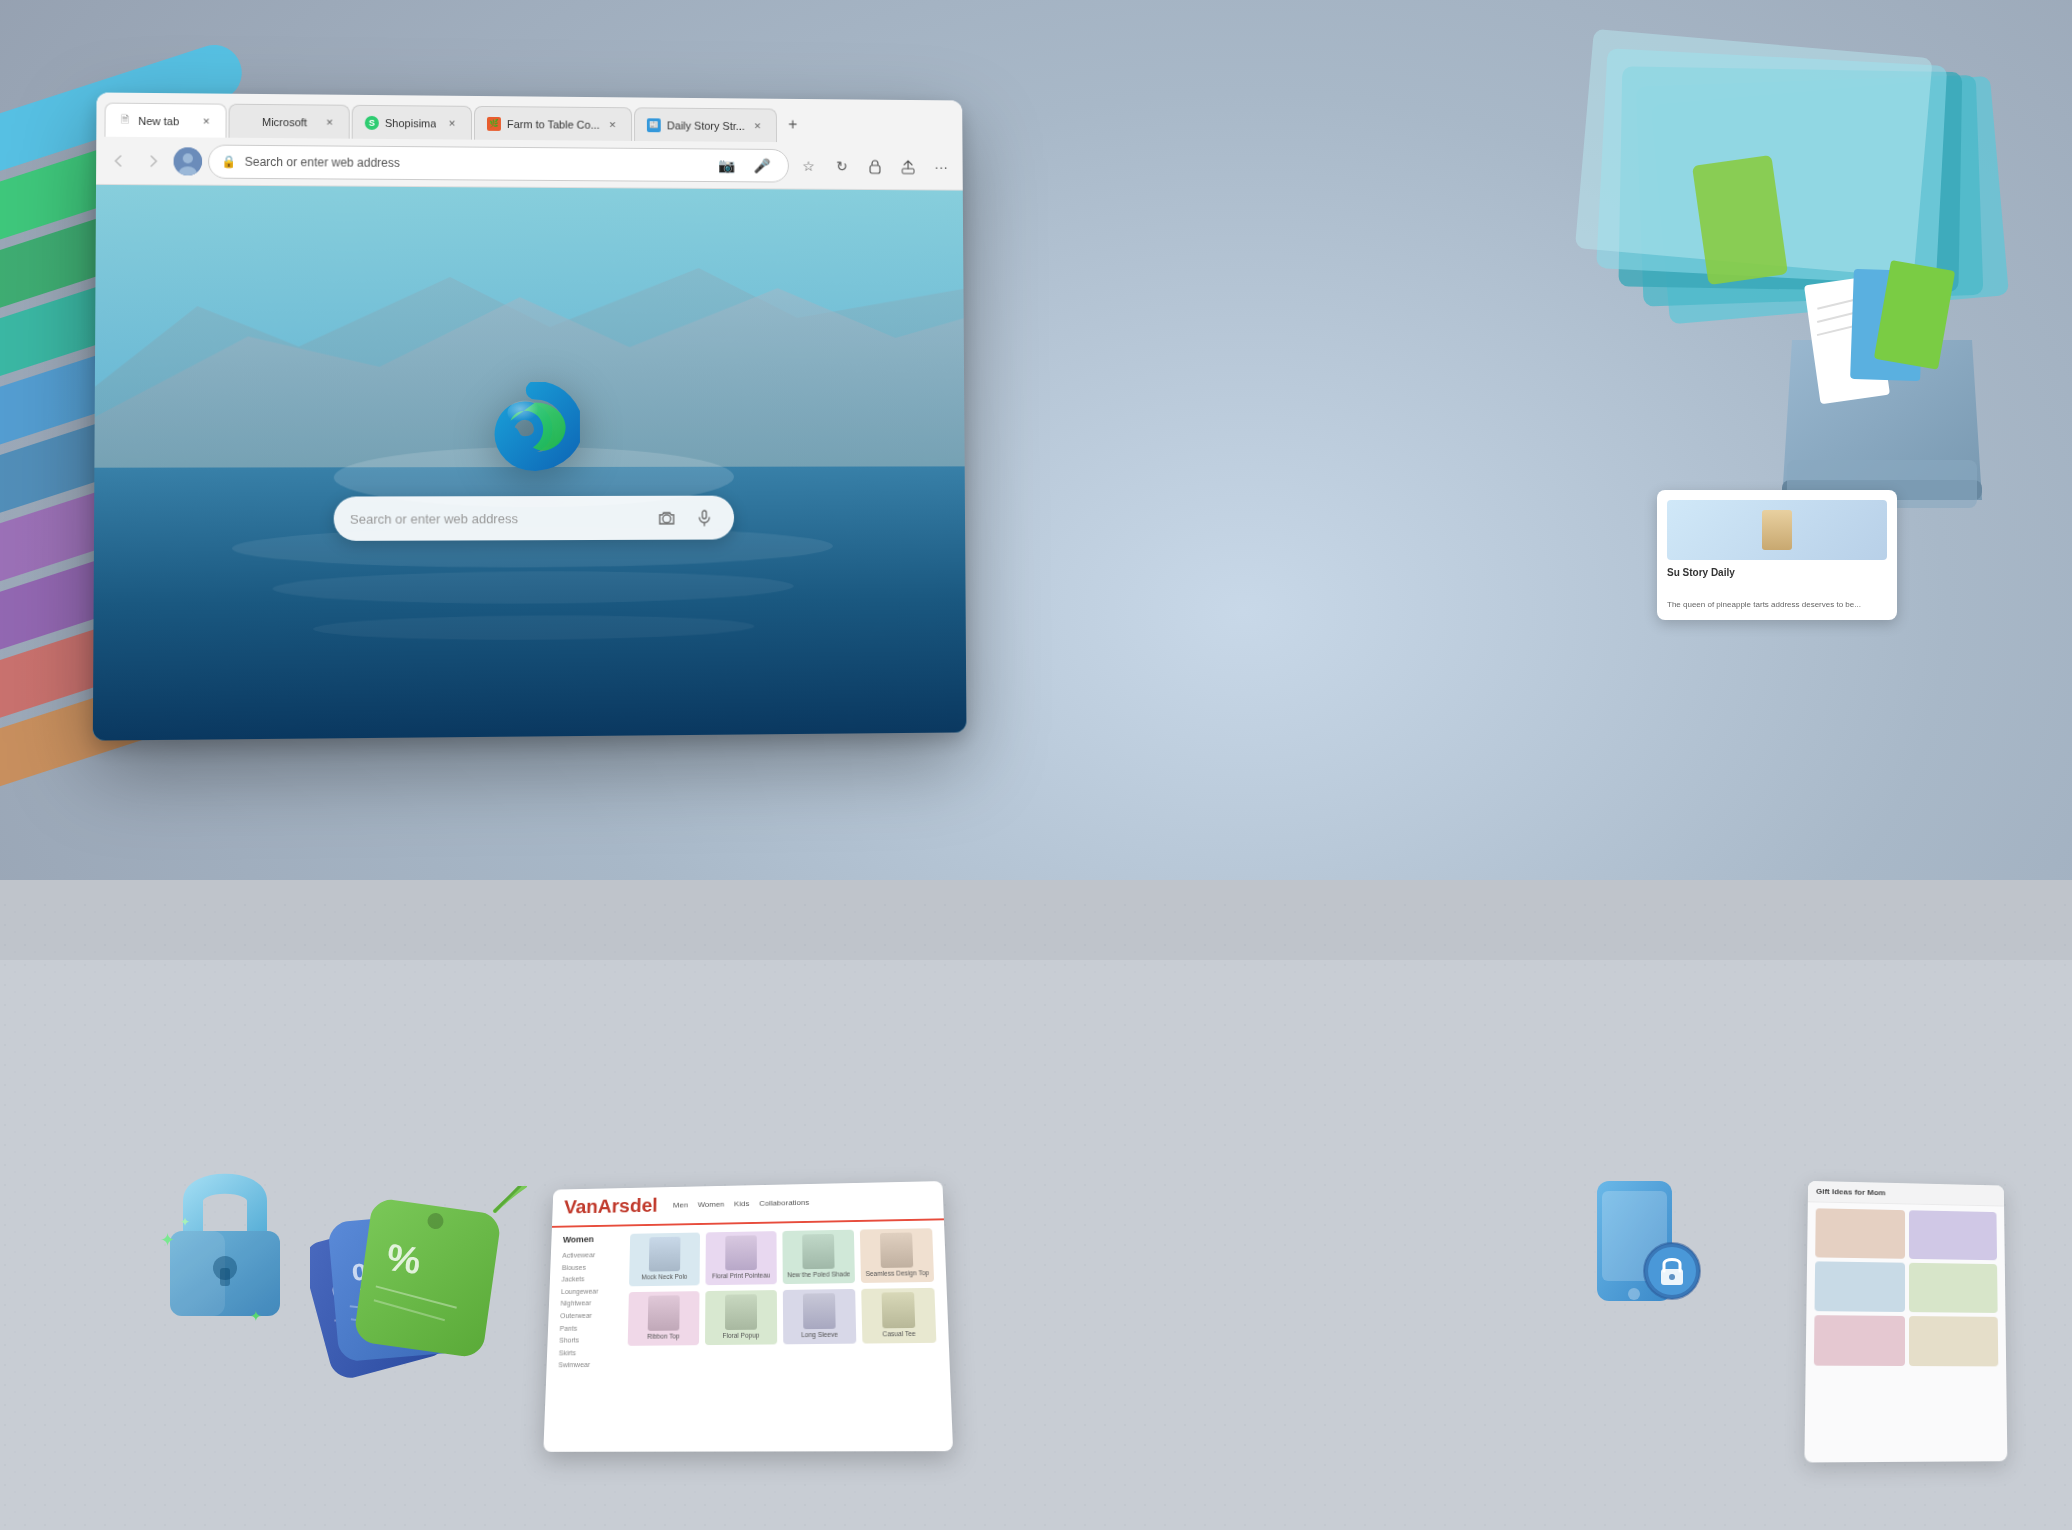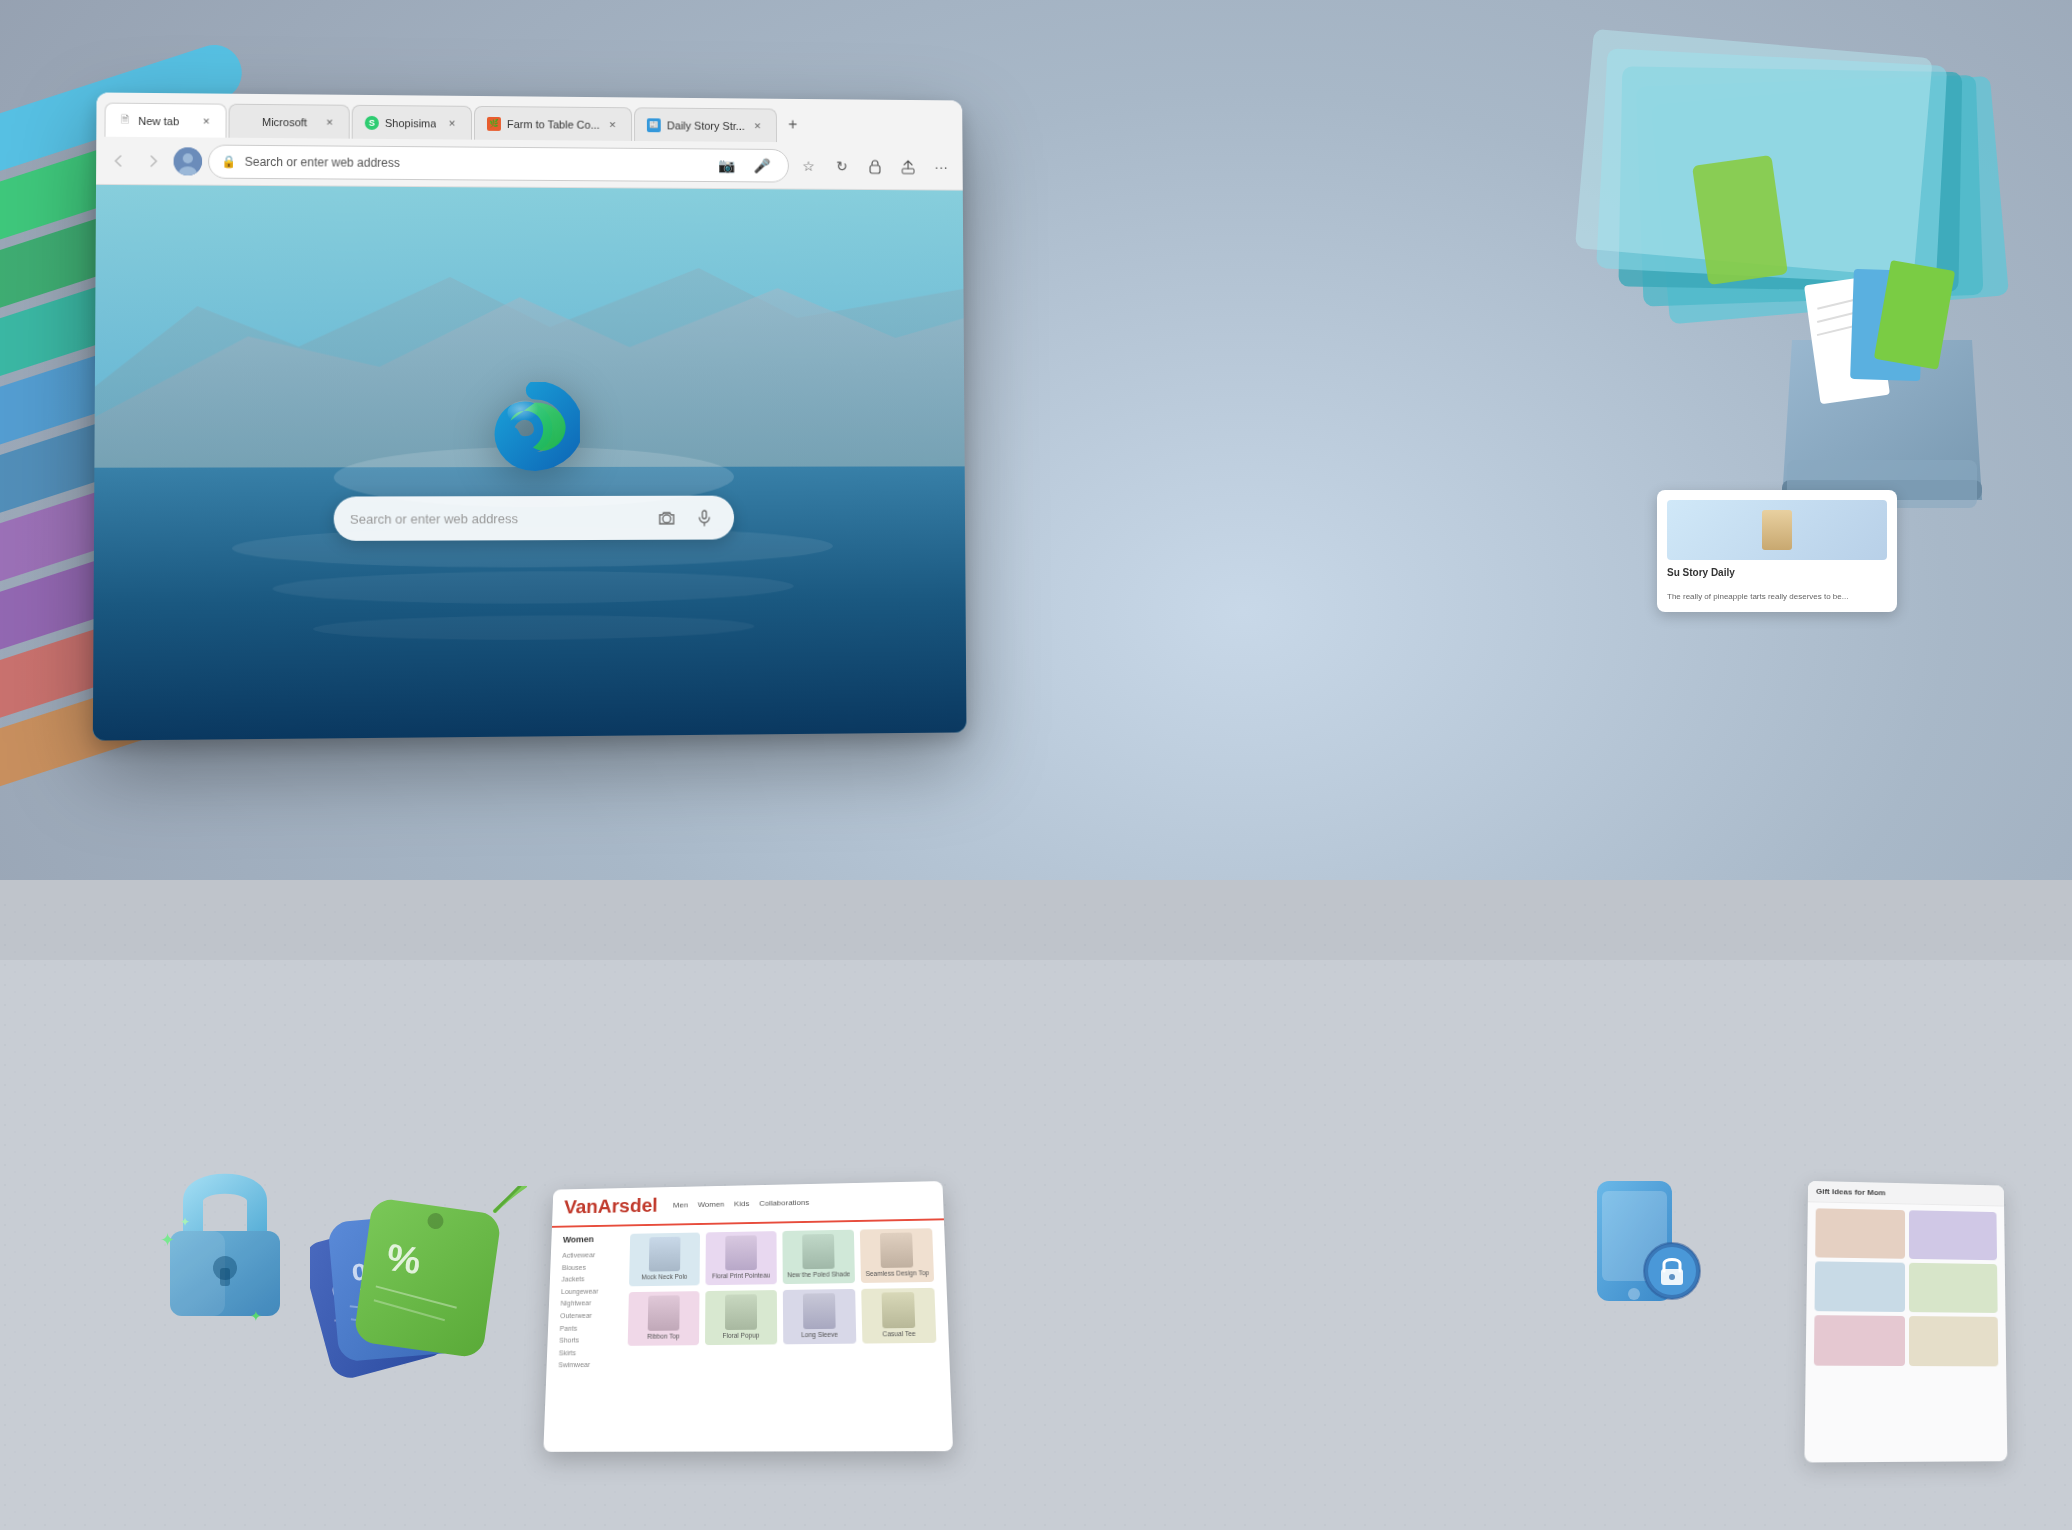--- a/index.html
+++ b/index.html
@@ -606,22 +606,22 @@
     <rect x="110" y="5" width="65" height="100" rx="4" fill="#7acc44" transform="rotate(10, 143, 55)"></rect>
 
     <rect x="15" y="200" width="190" height="48" rx="8" fill="#88a8c0" opacity="0.6"></rect>
   </svg>
 </div>
 
 <div style="position:absolute; top:490px; right:175px; width:240px; background:white; border-radius:8px; padding:10px; box-shadow:0 4px 14px rgba(0,0,0,0.2); font-size:9px; line-height:1.4;">
   <div style="width:100%; height:60px; background:linear-gradient(135deg,#d0e8f8,#b8d0e8); border-radius:4px; margin-bottom:6px; display:flex; align-items:center; justify-content:center;">
     <div style="width:30px; height:40px; background:linear-gradient(180deg,#e8d0a0,#c8a870); border-radius:3px;"></div>
   </div>
-  <div style="font-size:10px; font-weight:600; color:#333; margin-bottom:11px;">Su Story Daily</div>
-  <div style="font-size:8px; color:#666;">The really of pineapple tarts really deserves to be...</div>
+  <div style="font-size:10px; font-weight:600; color:#333; margin-bottom:19px;">Su Story Daily</div>
+  <div style="font-size:8px; color:#666;">The queen of pineapple tarts address deserves to be...</div>
 </div>
 
 <div style="position:absolute; bottom:80px; left:545px; width:400px; height:270px; background:white; border-radius:8px; overflow:hidden; box-shadow:0 8px 24px rgba(0,0,0,0.22); transform: perspective(900px) rotateX(10deg) rotateY(-4deg);">
 
   <div style="padding:8px 12px; border-bottom:2px solid #e74c3c;">
     <div style="display:flex; align-items:center; gap:16px;">
       <span style="font-size:20px; font-weight:bold; color:#c0392b;">VanArsdel</span>
       <div style="display:flex; gap:10px; font-size:8px; color:#555;">
         <span>Men</span>
         <span>Women</span>

